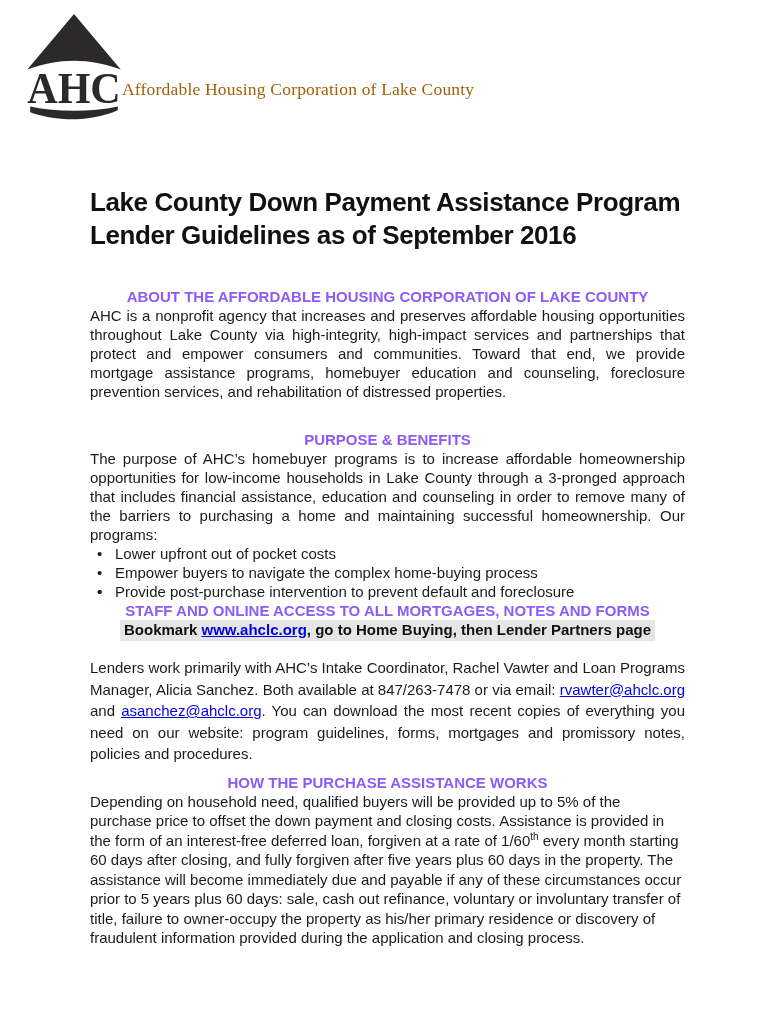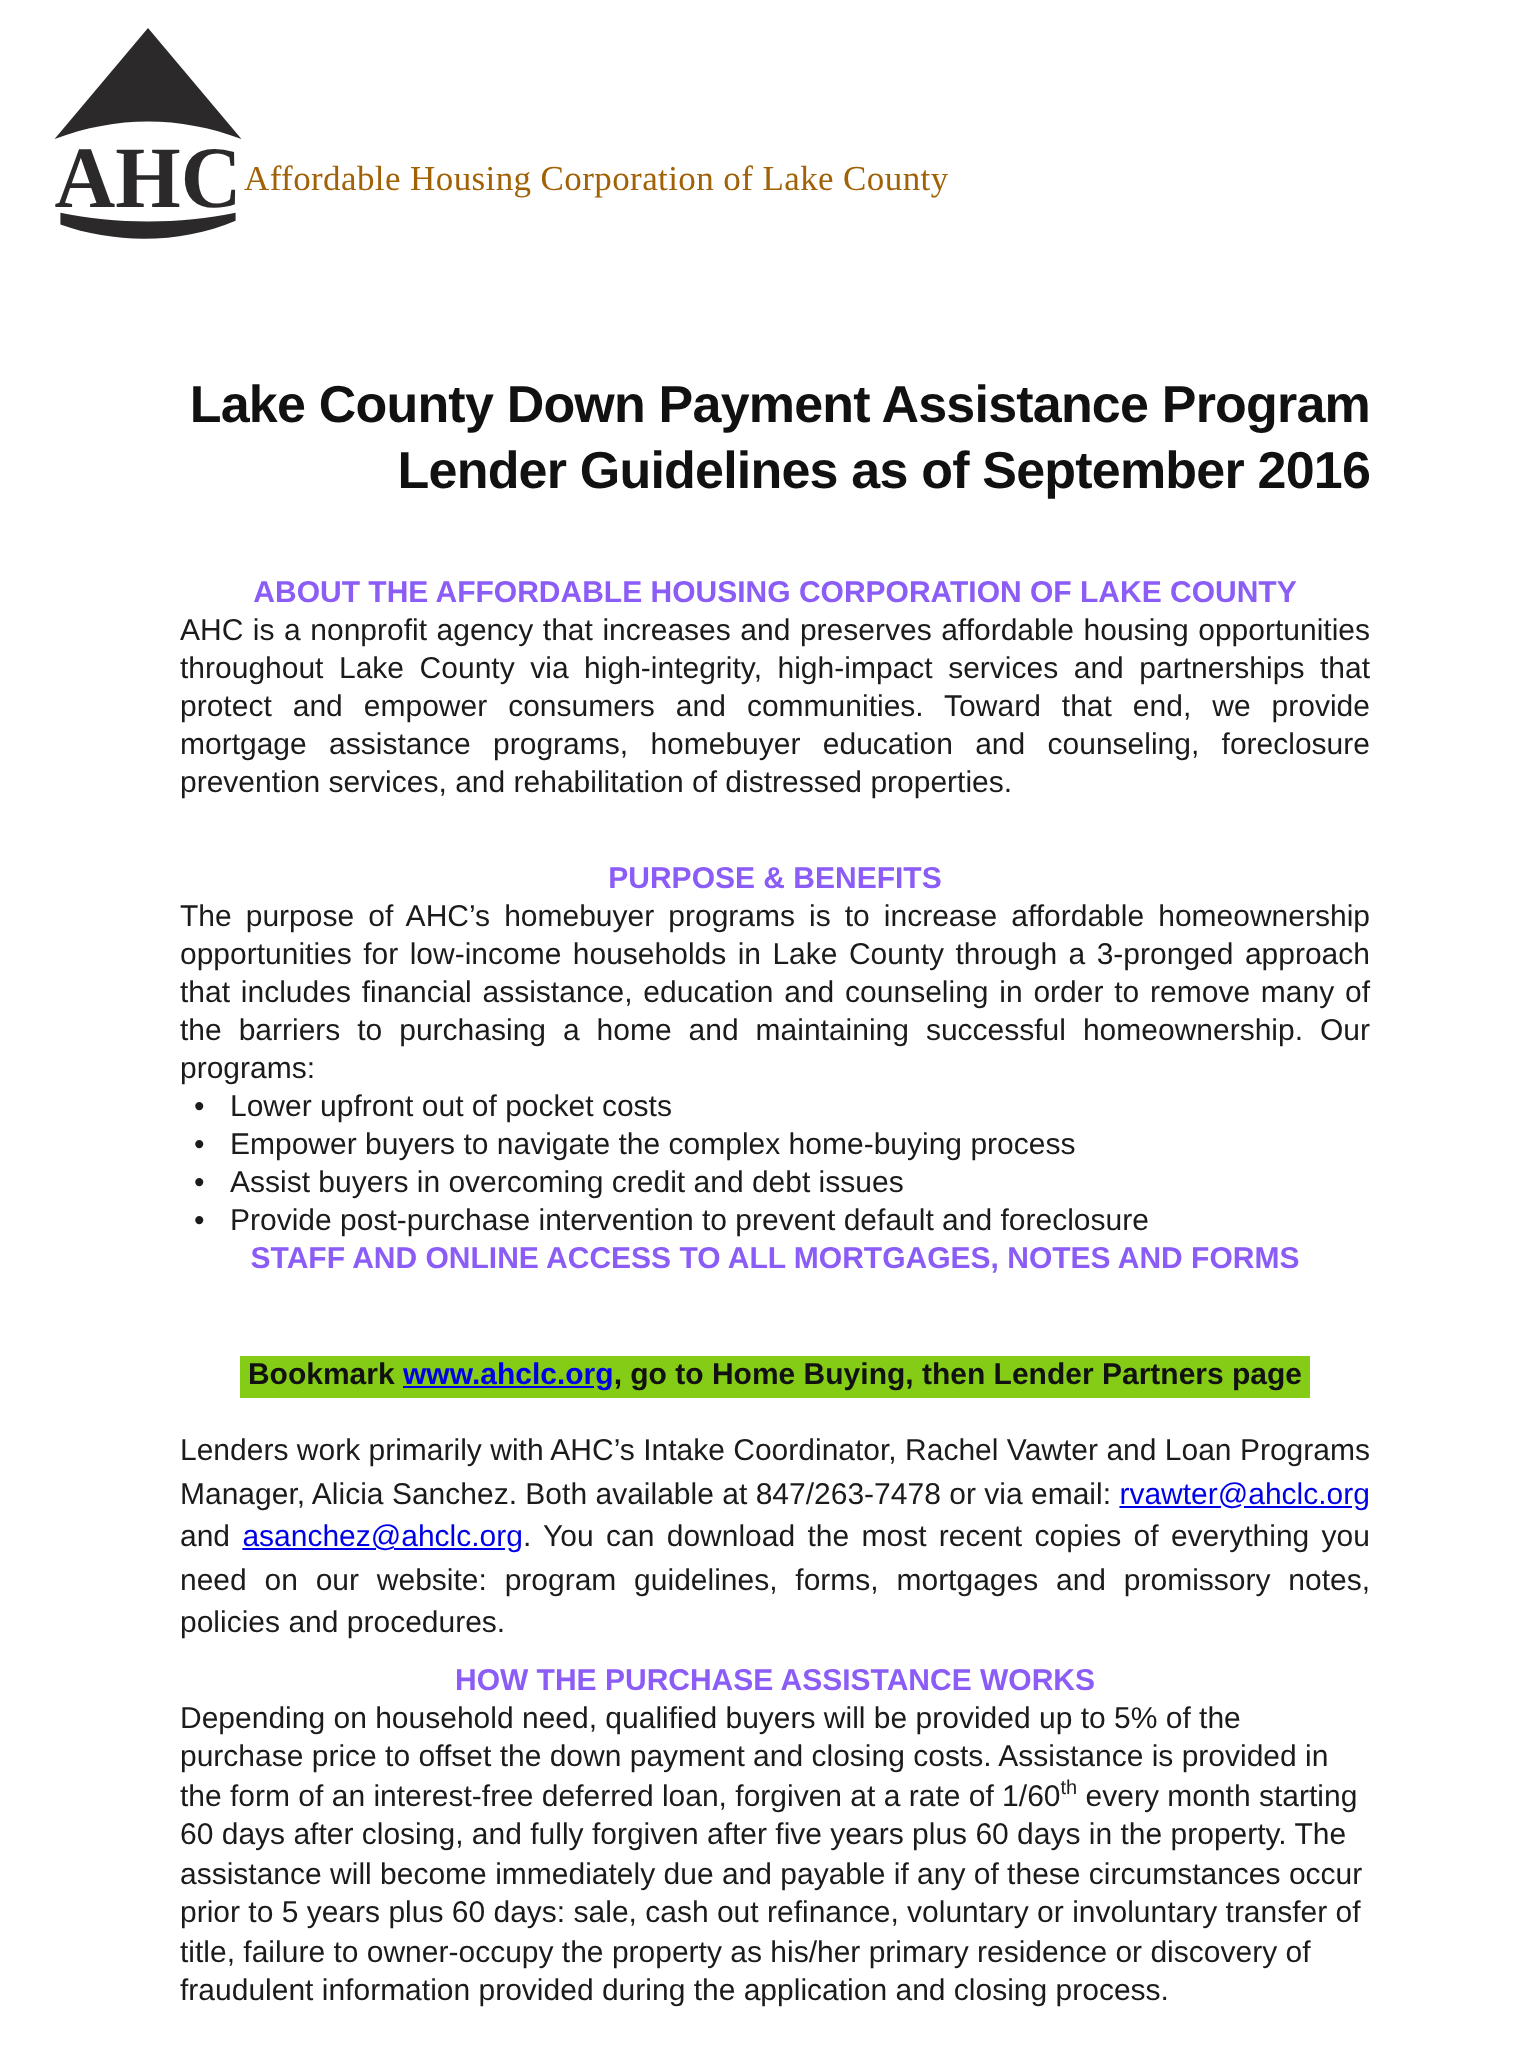--- a/index.html
+++ b/index.html
@@ -23,21 +23,21 @@
     font-size:17.5px; color:#a16207; letter-spacing:0.2px;
     white-space:nowrap;
   }
   
   .content {
     position:absolute; left:90px; top:0; width:595px;
   }
   .doc-title {
     margin-top:186px;
     font-size:26px; font-weight:bold; line-height:33px;
-    text-align:right; letter-spacing:-0.4px; color:#111111;
+    text-align:left; letter-spacing:-0.4px; color:#111111;
   }
   .sec-heading {
     font-size:15px; font-weight:bold; line-height:19px;
     text-align:center; color:#8b5cf6;
   }
   .h-about   { margin-top:35px; }
   .h-purpose { margin-top:29px; }
   .h-staff   { }
   .h-how     { margin-top:8px;  }
   .para {
@@ -50,25 +50,24 @@
   .bullet-list li {
     position:relative; padding-left:25px;
     font-size:15px; line-height:19px; text-align:left;
   }
   .bullet-list li .bullet-glyph {
     position:absolute; left:7px; top:0;
   }
   .highlight-row { text-align:center; line-height:19px; }
   .highlight-chip {
     display:inline-block;
-    background:#84cc16;
+    background:#e5e5e5;
     font-size:15px; font-weight:bold; line-height:18px;
     padding:1px 4px 2px 4px;
     color:#111111;
-    margin-top:39px;
   }
   a.doc-link { color:#0000e6; text-decoration:underline; cursor:pointer; }
   .highlight-chip a.doc-link { font-weight:bold; }
   sup { font-size:10px; vertical-align:super; line-height:0; }
 </style>
 </head>
 <body>
 
 <div class="page">
 
@@ -95,21 +94,20 @@
       <li>
         <span class="bullet-glyph">•</span>
         <span>Lower upfront out of pocket costs</span>
       </li>
       <li>
         <span class="bullet-glyph">•</span>
         <span>Empower buyers to navigate the complex home-buying process</span>
       </li>
       <li>
         <span class="bullet-glyph">•</span>
-        <span>Assist buyers in overcoming credit and debt issues</span>
       </li>
       <li>
         <span class="bullet-glyph">•</span>
         <span>Provide post-purchase intervention to prevent default and foreclosure</span>
       </li>
     </ul>
 
     <div class="sec-heading h-staff">STAFF AND ONLINE ACCESS TO ALL MORTGAGES, NOTES AND FORMS</div>
     <div class="highlight-row">
       <span class="highlight-chip"><span>Bookmark </span><a class="doc-link">www.ahclc.org</a><span>, go to Home Buying, then Lender Partners page</span></span>

